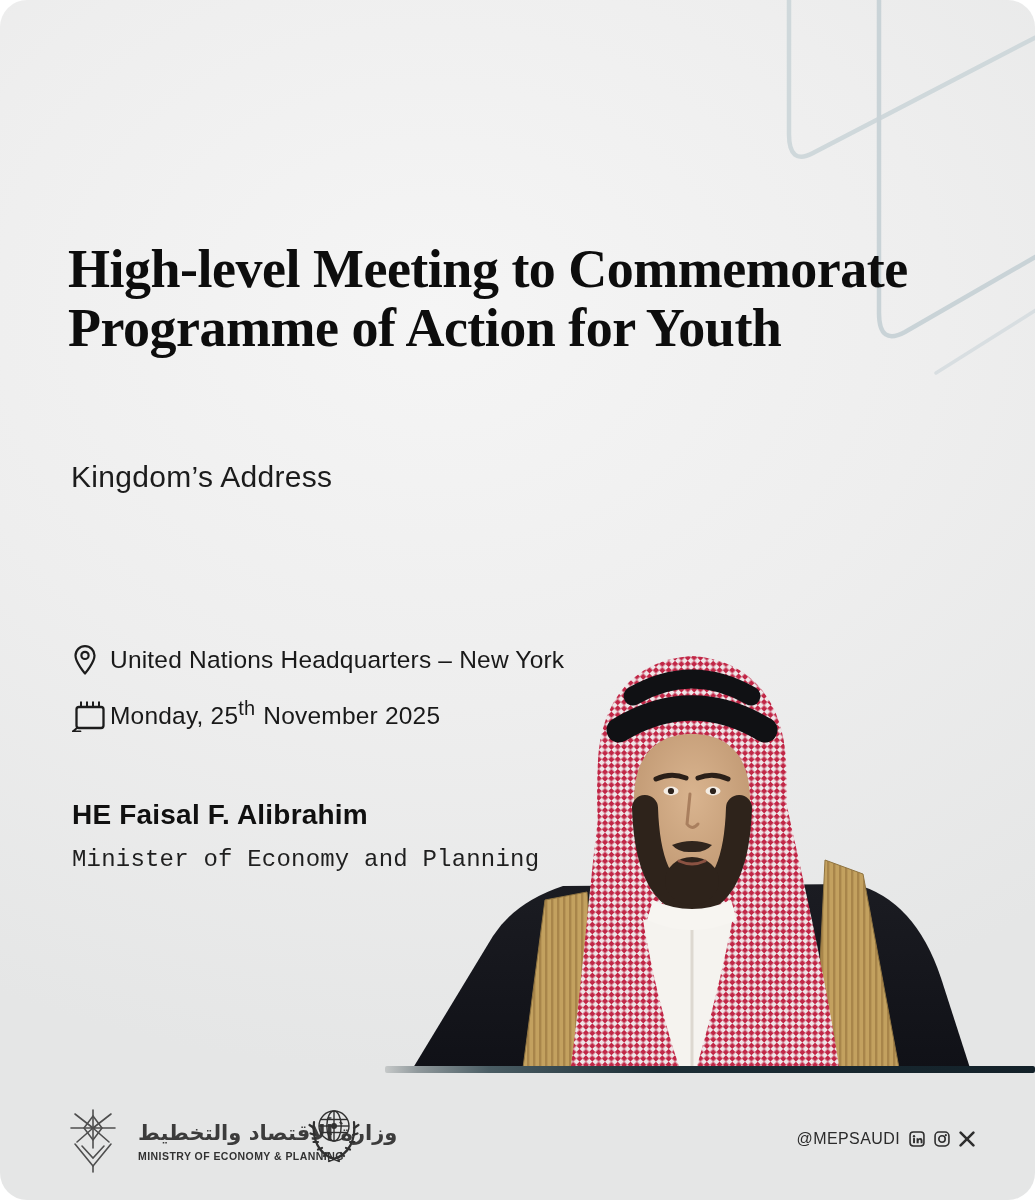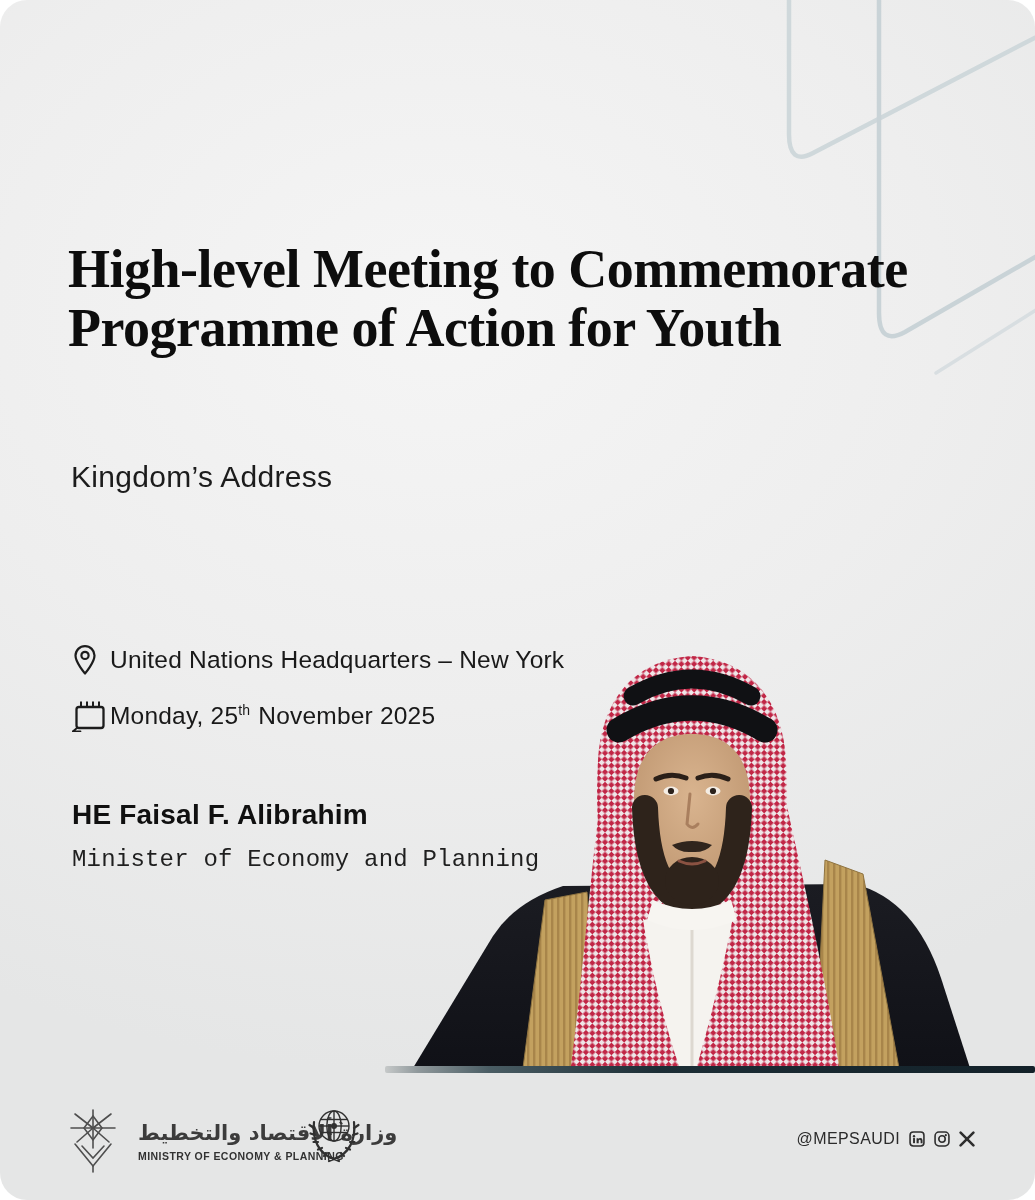--- a/index.html
+++ b/index.html
@@ -23,21 +23,21 @@
   .title-line{display:block;white-space:nowrap;}
   .subtitle{
     position:absolute;left:71px;top:460px;
     font-size:30px;letter-spacing:0.3px;color:#1c1c1c;
   }
   
   .details{position:absolute;left:72px;top:604px;margin-top:36px;}
   .detail-row{display:flex;align-items:center;margin-bottom:16px;height:40px;}
   .detail-icon{width:38px;flex:0 0 38px;display:flex;justify-content:flex-start;}
   .detail-text{font-size:24.5px;color:#191919;letter-spacing:0.2px;white-space:nowrap;}
-  .detail-text sup{font-size:14px;line-height:0;margin-right:1px;}
+  .detail-text sup{font-size:20px;line-height:0;margin-right:1px;}
   
   .speaker{position:absolute;left:72px;top:799px;}
   .speaker-name{font-size:28px;font-weight:700;color:#101010;letter-spacing:0.2px;}
   .speaker-role{margin-top:15px;font-size:24px;color:#1f1f1f;letter-spacing:0.2px;font-family:Liberation Mono, monospace;}
   
   .portrait{position:absolute;left:395px;top:648px;width:645px;height:420px;}
   .photo-baseline{
     position:absolute;left:385px;top:1066px;width:650px;height:7px;border-radius:2px;
     background:linear-gradient(90deg,#c6c9c9 0%,#90999c 5%,#4a5d64 16%,#1c2e36 42%,#132129 100%);
   }

